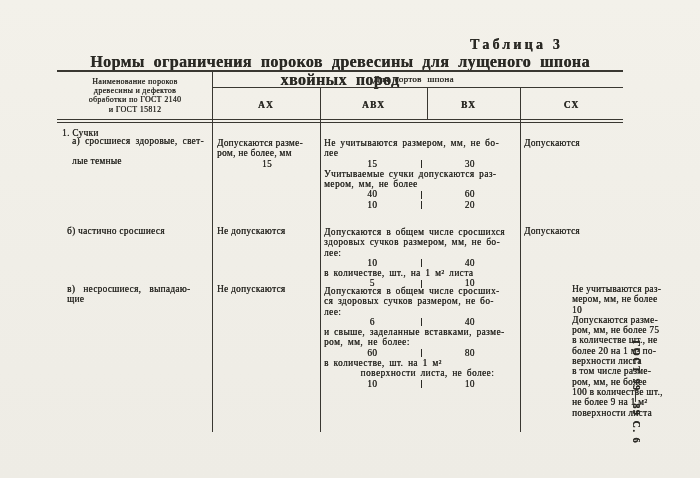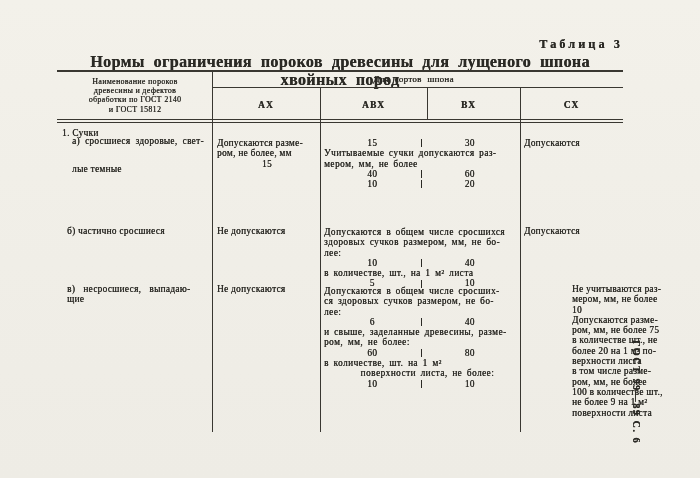--- a/index.html
+++ b/index.html
@@ -19,21 +19,21 @@
   }
   .small{font-size:7.8px;line-height:9.2px;letter-spacing:0.4px;}
   .center{text-align:center;}
   .rule{position:absolute;background:#393731;}
   .rule-double{
     position:absolute;height:2.4px;background:transparent;
     border-top:1.4px solid #393731;border-bottom:1px solid #393731;
   }
   .tbl-label{
     position:absolute;left:470px;top:37px;width:153px;
-    text-align:right;font-weight:bold;font-size:12px;
+    font-weight:bold;font-size:14px;
     letter-spacing:3.2px;text-shadow:0.3px 0 0 currentColor;
   }
   .doc-title{
     position:absolute;left:57px;top:53px;width:566px;
     text-align:center;font-weight:bold;font-size:16px;
     letter-spacing:0.4px;word-spacing:4.5px;
     text-shadow:0.3px 0 0 currentColor;
   }
   .h-span{word-spacing:3px;font-size:9px;}
   .grade{font-weight:bold;font-size:9.4px;letter-spacing:1.2px;text-shadow:0.3px 0 0 currentColor;}
@@ -75,25 +75,27 @@
 обработки по ГОСТ 2140
 и ГОСТ 15812</div>
 <div class="txt center h-span" style="left:208px;top:74px;width:411px;">Для сортов шпона</div>
 <div class="txt center grade" style="left:212px;top:100px;width:108px;">АХ</div>
 <div class="txt center grade" style="left:320px;top:100px;width:107px;">АВХ</div>
 <div class="txt center grade" style="left:422px;top:100px;width:93px;">ВХ</div>
 <div class="txt center grade" style="left:520px;top:100px;width:103px;">СХ</div>
 
 <div class="txt" style="left:62px;top:128px;">1. Сучки</div>
 <div class="txt ws-med" style="left:72px;top:136px;width:140px;">а) сросшиеся здоровые, свет-</div>
-<div class="txt" style="left:72px;top:164px;width:140px;">лые темные</div>
+<div class="txt" style="left:72px;top:156px;width:140px;">лые темные</div>
 <div class="txt" style="left:217px;top:138px;width:100px;">Допускаются разме-
 ром, не более, мм</div>
 <div class="txt center" style="left:217px;top:159px;width:100px;">15</div>
 <div class="cell" style="left:324px;top:138px;">
+  <div class="t">Не учитываются размером, мм, не бо-
+лее</div>
   <div class="pair">
     <span class="pv">15</span>
     <span class="pd"></span>
     <span class="pv">30</span>
   </div>
   <div class="t">Учитываемые сучки допускаются раз-
 мером, мм, не более</div>
   <div class="pair">
     <span class="pv">40</span>
     <span class="pd"></span>
@@ -132,21 +134,21 @@
 <div class="txt" style="left:217px;top:284px;width:100px;">Не допускаются</div>
 <div class="cell" style="left:324px;top:286px;">
   <div class="t">Допускаются в общем числе сросших-
 ся здоровых сучков размером, не бо-
 лее:</div>
   <div class="pair">
     <span class="pv">6</span>
     <span class="pd"></span>
     <span class="pv">40</span>
   </div>
-  <div class="t">и свыше, заделанные древесины, разме-
+  <div class="t">и свыше, заделанные вставками, разме-
 ром, мм, не более:</div>
   <div class="pair">
     <span class="pv">60</span>
     <span class="pd"></span>
     <span class="pv">80</span>
   </div>
   <div class="t">в количестве, шт. на 1 м²
         поверхности листа, не более:</div>
   <div class="pair">
     <span class="pv">10</span>

